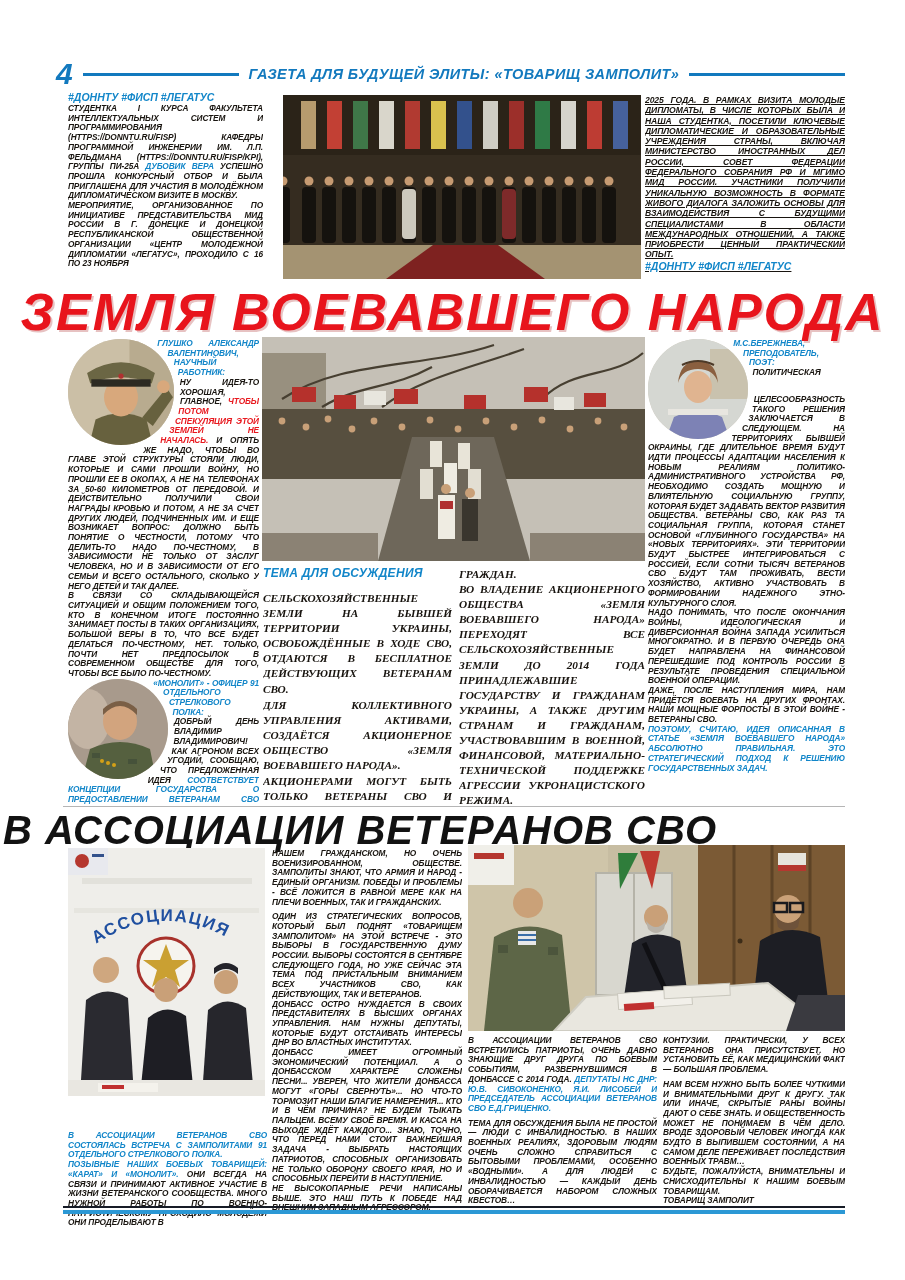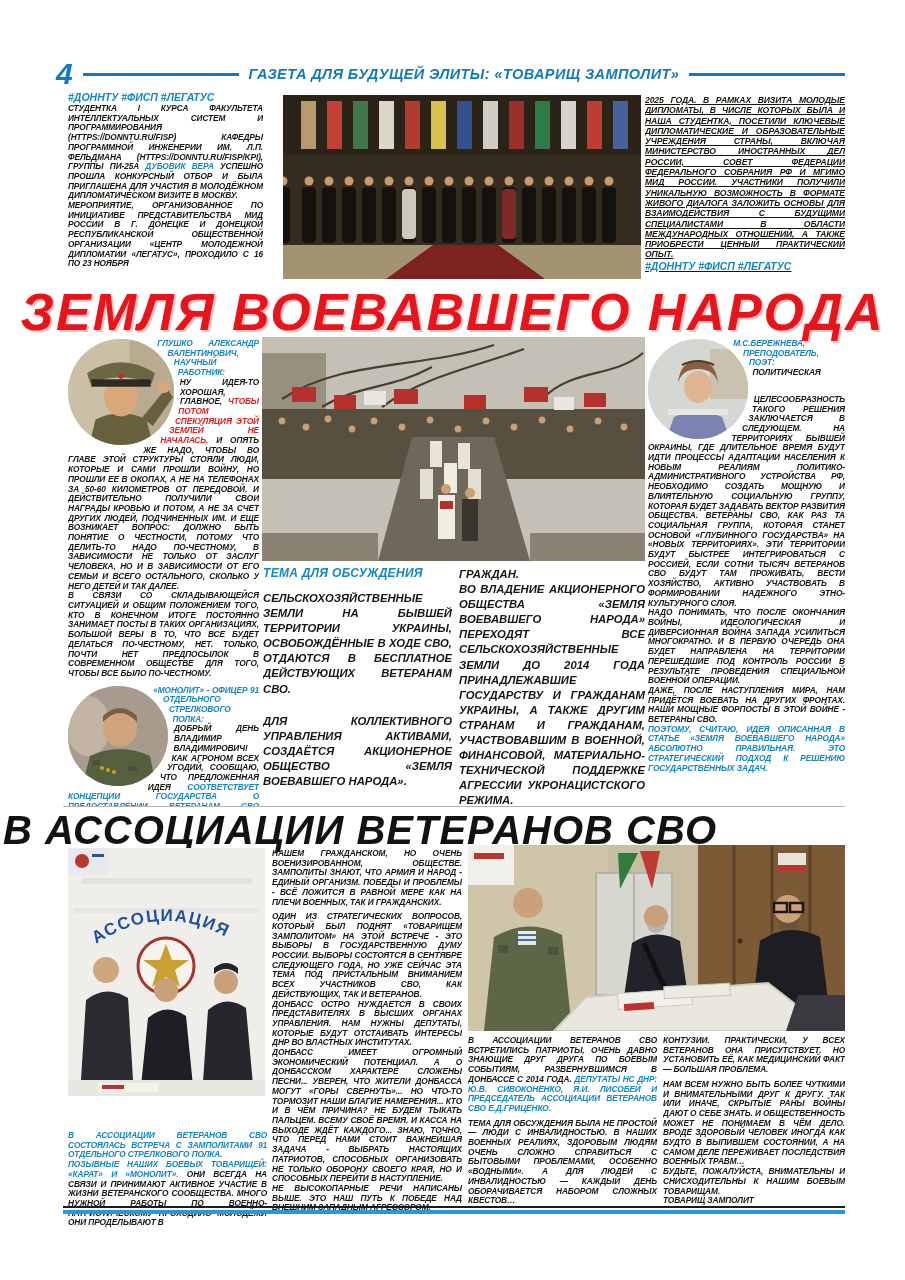--- a/index.html
+++ b/index.html
@@ -14,22 +14,22 @@
   
   .btxt{font:italic 700 8.3px/9.7px "Liberation Sans",sans-serif;color:#18140f;
         text-align:justify;letter-spacing:-0.1px;overflow:hidden;}
   .btxt p{margin:0;}
   .btxt p.mt{margin-top:5px;}
   .hl-blue{color:#1286c9;}
   .hl-red{color:#e8191f;}
   .hashtags{color:#1286c9;font-size:10.5px;line-height:13px;letter-spacing:0;}
   .kicker{color:#1286c9;font:italic 800 12px/1 "Liberation Sans",sans-serif;letter-spacing:.3px;}
   .disc{font:italic 700 11.3px/15.1px "Liberation Sans",sans-serif;color:#18140f;text-align:justify;overflow:hidden;}
-  .disc p{margin:0;}
-  .disc p.mt{margin-top:17px;}
+  .disc p{margin:0;font-family:Liberation Serif, serif;}
+  .disc p.mt{margin-top:1px;}
   .headline-red{color:#e8141c;font:italic 900 52px/1 "Liberation Sans",sans-serif;text-align:center;
                 letter-spacing:2px;white-space:nowrap;text-shadow:2px 2px 0 rgba(160,10,10,.25);}
   .headline-black{color:#121212;font:italic 900 40px/1 "Liberation Sans",sans-serif;text-align:center;
                 letter-spacing:1px;white-space:nowrap;}
   .portrait{float:left;width:106px;height:106px;border-radius:50%;overflow:hidden;
             shape-outside:circle(50%);margin:0 7px 3px 0;background:#cfc7b8;}
   .portrait svg{display:block;}
   .name{color:#1286c9;}
   figure{margin:0;}
   .photo{background:#444;overflow:hidden;}
@@ -124,21 +124,21 @@
           <ellipse cx="50" cy="55" rx="16" ry="18" fill="#d8a87c"></ellipse>
           <path d="M18,32 Q50,12 82,32 L79,42 Q50,30 21,42 Z" fill="#6b6644"></path>
           <rect x="22" y="38" width="56" height="7" fill="#2c2a22"></rect>
           <circle cx="50" cy="35" r="2.5" fill="#b03030"></circle>
         </svg>
       </span>
       <p><span class="name">ГЛУШКО АЛЕКСАНДР ВАЛЕНТИНОВИЧ, НАУЧНЫЙ РАБОТНИК:</span></p>
       <p><span>НУ ИДЕЯ-ТО ХОРОШАЯ, ГЛАВНОЕ, </span><span class="hl-red">ЧТОБЫ ПОТОМ СПЕКУЛЯЦИЯ ЭТОЙ ЗЕМЛЕЙ НЕ НАЧАЛАСЬ.</span><span> И ОПЯТЬ ЖЕ НАДО, ЧТОБЫ ВО ГЛАВЕ ЭТОЙ СТРУКТУРЫ СТОЯЛИ ЛЮДИ, КОТОРЫЕ И САМИ ПРОШЛИ ВОЙНУ, НО ПРОШЛИ ЕЕ В ОКОПАХ, А НЕ НА ТЕЛЕФОНАХ ЗА 50-60 КИЛОМЕТРОВ ОТ ПЕРЕДОВОЙ. И ДЕЙСТВИТЕЛЬНО ПОЛУЧИЛИ СВОИ НАГРАДЫ КРОВЬЮ И ПОТОМ, А НЕ ЗА СЧЕТ ДРУГИХ ЛЮДЕЙ, ПОДЧИНЕННЫХ ИМ. И ЕЩЕ ВОЗНИКАЕТ ВОПРОС: ДОЛЖНО БЫТЬ ПОНЯТИЕ О ЧЕСТНОСТИ, ПОТОМУ ЧТО ДЕЛИТЬ-ТО НАДО ПО-ЧЕСТНОМУ, В ЗАВИСИМОСТИ НЕ ТОЛЬКО ОТ ЗАСЛУГ ЧЕЛОВЕКА, НО И В ЗАВИСИМОСТИ ОТ ЕГО СЕМЬИ И ВСЕГО ОСТАЛЬНОГО, СКОЛЬКО У НЕГО ДЕТЕЙ И ТАК ДАЛЕЕ.</span></p>
       <p>В СВЯЗИ СО СКЛАДЫВАЮЩЕЙСЯ СИТУАЦИЕЙ И ОБЩИМ ПОЛОЖЕНИЕМ ТОГО, КТО В КОНЕЧНОМ ИТОГЕ ПОСТОЯННО ЗАНИМАЕТ ПОСТЫ В ТАКИХ ОРГАНИЗАЦИЯХ, БОЛЬШОЙ ВЕРЫ В ТО, ЧТО ВСЕ БУДЕТ ДЕЛАТЬСЯ ПО-ЧЕСТНОМУ, НЕТ. ТОЛЬКО, ПОЧТИ НЕТ ПРЕДПОСЫЛОК В СОВРЕМЕННОМ ОБЩЕСТВЕ ДЛЯ ТОГО, ЧТОБЫ ВСЕ БЫЛО ПО-ЧЕСТНОМУ.</p>
     </div>
-    <div style="margin-top:7px;">
+    <div style="">
       <span class="portrait" style="width:100px;height:100px;">
         <svg width="100" height="100" viewBox="0 0 100 100">
           <rect width="100" height="100" fill="#a89a8c"></rect>
             <ellipse cx="20" cy="40" rx="22" ry="30" fill="#c3b4a4"></ellipse>
           <path d="M14,100 L22,70 Q52,56 82,70 L88,100 Z" fill="#55603f"></path>
           <rect x="24" y="74" width="8" height="5" fill="#46523a"></rect>
             <rect x="60" y="80" width="9" height="5" fill="#46523a"></rect>
           <circle cx="34" cy="82" r="2" fill="#d4a017"></circle>
             <circle cx="40" cy="84" r="2" fill="#d4a017"></circle>
             <circle cx="46" cy="86" r="2" fill="#d4a017"></circle>
@@ -224,21 +224,21 @@
           <rect x="62" y="10" width="38" height="50" fill="#c9c2ae"></rect>
         <path d="M18,100 L26,78 Q50,66 74,78 L82,100 Z" fill="#7d82b5"></path>
         <ellipse cx="50" cy="48" rx="14" ry="16" fill="#e0b490"></ellipse>
         <path d="M30,44 Q32,22 50,22 Q68,22 70,44 Q66,30 50,30 Q34,30 30,44 Z" fill="#8a5f3f"></path>
         <path d="M34,26 Q50,18 66,26" stroke="#4d3a28" stroke-width="2" fill="none"></path>
         <rect x="20" y="70" width="60" height="6" fill="#e8e6e0"></rect>
       </svg>
     </span>
     <p><span class="name">М.С.БЕРЕЖНЕВА, ПРЕПОДОВАТЕЛЬ, ПОЭТ:</span></p>
     <p>ПОЛИТИЧЕСКАЯ ЦЕЛЕСООБРАЗНОСТЬ ТАКОГО РЕШЕНИЯ ЗАКЛЮЧАЕТСЯ В СЛЕДУЮЩЕМ. НА ТЕРРИТОРИЯХ БЫВШЕЙ ОКРАИНЫ, ГДЕ ДЛИТЕЛЬНОЕ ВРЕМЯ БУДУТ ИДТИ ПРОЦЕССЫ АДАПТАЦИИ НАСЕЛЕНИЯ К НОВЫМ РЕАЛИЯМ ПОЛИТИКО-АДМИНИСТРАТИВНОГО УСТРОЙСТВА РФ, НЕОБХОДИМО СОЗДАТЬ МОЩНУЮ И ВЛИЯТЕЛЬНУЮ СОЦИАЛЬНУЮ ГРУППУ, КОТОРАЯ БУДЕТ ЗАДАВАТЬ ВЕКТОР РАЗВИТИЯ ОБЩЕСТВА. ВЕТЕРАНЫ СВО, КАК РАЗ ТА СОЦИАЛЬНАЯ ГРУППА, КОТОРАЯ СТАНЕТ ОСНОВОЙ «ГЛУБИННОГО ГОСУДАРСТВА» НА «НОВЫХ ТЕРРИТОРИЯХ». ЭТИ ТЕРРИТОРИИ БУДУТ БЫСТРЕЕ ИНТЕГРИРОВАТЬСЯ С РОССИЕЙ, ЕСЛИ СОТНИ ТЫСЯЧ ВЕТЕРАНОВ СВО БУДУТ ТАМ ПРОЖИВАТЬ, ВЕСТИ ХОЗЯЙСТВО, АКТИВНО УЧАСТВОВАТЬ В ФОРМИРОВАНИИ НАДЕЖНОГО ЭТНО-КУЛЬТУРНОГО СЛОЯ.</p>
-    <p>НАДО ПОНИМАТЬ, ЧТО ПОСЛЕ ОКОНЧАНИЯ ВОЙНЫ, ИДЕОЛОГИЧЕСКАЯ И ДИВЕРСИОННАЯ ВОЙНА ЗАПАДА УСИЛИТЬСЯ МНОГОКРАТНО. И В ПЕРВУЮ ОЧЕРЕДЬ ОНА БУДЕТ НАПРАВЛЕНА НА ТЕРРИТОРИИ ПЕРЕШЕДШИЕ ПОД КОНТРОЛЬ РОССИИ В РЕЗУЛЬТАТЕ ПРОВЕДЕНИЯ СПЕЦИАЛЬНОЙ ВОЕННОЙ ОПЕРАЦИИ.</p>
+    <p>НАДО ПОНИМАТЬ, ЧТО ПОСЛЕ ОКОНЧАНИЯ ВОЙНЫ, ИДЕОЛОГИЧЕСКАЯ И ДИВЕРСИОННАЯ ВОЙНА ЗАПАДА УСИЛИТЬСЯ МНОГОКРАТНО. И В ПЕРВУЮ ОЧЕРЕДЬ ОНА БУДЕТ НАПРАВЛЕНА НА ФИНАНСОВОЙ ПЕРЕШЕДШИЕ ПОД КОНТРОЛЬ РОССИИ В РЕЗУЛЬТАТЕ ПРОВЕДЕНИЯ СПЕЦИАЛЬНОЙ ВОЕННОЙ ОПЕРАЦИИ.</p>
     <p>ДАЖЕ, ПОСЛЕ НАСТУПЛЕНИЯ МИРА, НАМ ПРИДЁТСЯ ВОЕВАТЬ НА ДРУГИХ ФРОНТАХ. НАШИ МОЩНЫЕ ФОРПОСТЫ В ЭТОЙ ВОЙНЕ - ВЕТЕРАНЫ СВО.</p>
     <p class="hl-blue">ПОЭТОМУ, СЧИТАЮ, ИДЕЯ ОПИСАННАЯ В СТАТЬЕ «ЗЕМЛЯ ВОЕВАВШЕГО НАРОДА» АБСОЛЮТНО ПРАВИЛЬНАЯ. ЭТО СТРАТЕГИЧЕСКИЙ ПОДХОД К РЕШЕНИЮ ГОСУДАРСТВЕННЫХ ЗАДАЧ.</p>
   </div>
 
   <div class="abs divider" style="left:63px;top:806px;width:782px;"></div>
 
   <div class="abs headline-black" style="left:0;top:810px;width:720px;">В АССОЦИАЦИИ ВЕТЕРАНОВ СВО</div>
 
   <figure class="abs photo" style="left:68px;top:848px;width:197px;height:248px;">
     <svg width="197" height="248" viewBox="0 0 197 248">

